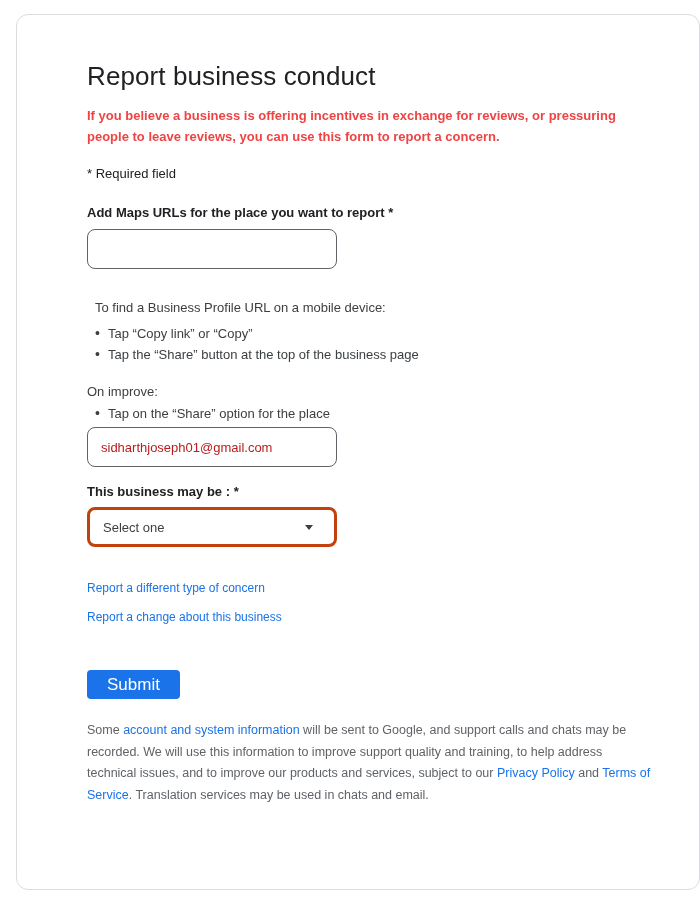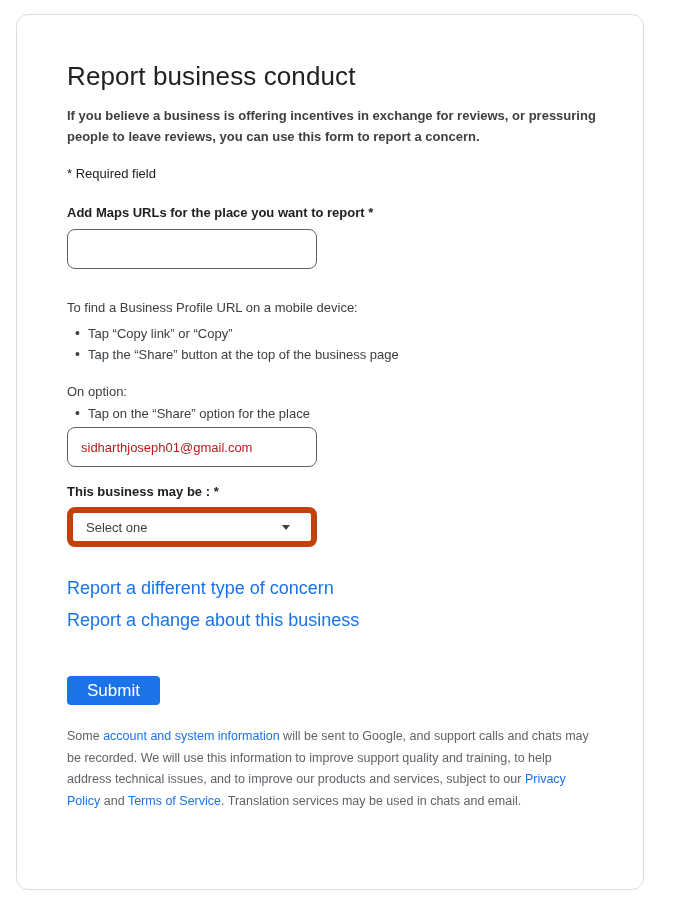--- a/index.html
+++ b/index.html
@@ -6,40 +6,41 @@
   html, body {
     width: 700px; height: 905px;
     background: #ffffff;
     font-family: "Liberation Sans", sans-serif;
     color: #3c4043;
     overflow: hidden;
   }
   .card {
     position: absolute;
     left: 16px; top: 14px;
-    width: 628px; height: 876px;
+    width: 684px; height: 876px;
     background: #ffffff;
     border: 1px solid #dadce0;
     border-radius: 12px;
+    padding-left: 20px;
   }
   .content {
     padding: 46px 46px 0 50px;
   }
   .page-title {
     font-size: 26px;
     font-weight: 400;
     color: #202124;
     letter-spacing: 0.1px;
     margin: 0 0 13px 0;
   }
   .intro {
     font-size: 13px;
     font-weight: 700;
     line-height: 21px;
-    color: #404040;
+    color: #ef4444;
     max-width: 562px;
     margin: 0 0 19px 0;
   }
   .required-note {
     font-size: 13px;
     color: #202124;
     margin: 0 0 24px 0;
   }
   .field-label {
     display: block;
@@ -60,21 +61,21 @@
     color: #b91c1c;
     padding: 0 13px;
     resize: none;
     outline: none;
   }
   textarea.text-box { padding-top: 10px; }
   .maps-url-box { margin-bottom: 31px; }
   .hint-intro {
     font-size: 13px;
     color: #3c4043;
-    margin: 0 0 11px 0;
+    margin: 0 0 11px 8px;
   }
   ul.steps {
     list-style: none;
     margin: 0 0 21px 0;
     padding: 0;
   }
   ul.steps li {
     position: relative;
     padding-left: 21px;
     font-size: 13px;
@@ -98,41 +99,41 @@
     font-size: 13px;
     color: #3c4043;
   }
   .business-label { margin-top: 17px; margin-bottom: 8px; }
   .select-box {
     display: flex;
     align-items: center;
     justify-content: space-between;
     width: 250px;
     height: 40px;
-    border: 6px solid #c2410c;
+    border: 3px solid #c2410c;
     border-radius: 8px;
     background: #fff;
     padding: 0 13px 0 13px;
     cursor: pointer;
   }
   .select-box .select-value {
     font-size: 13px;
     color: #3c4043;
   }
   .caret {
     width: 0; height: 0;
     border-left: 4px solid transparent;
     border-right: 4px solid transparent;
     border-top: 5px solid #3c4043;
     margin-right: 8px;
   }
   .link-list { margin-top: 31px; }
   .text-link {
     display: inline-block;
-    font-size: 18px;
+    font-size: 12px;
     color: #1a73e8;
     text-decoration: none;
     cursor: pointer;
     text-align: center;
   }
   .link-row + .link-row { margin-top: 11px; }
   .submit-btn {
     display: inline-block;
     margin-top: 45px;
     height: 29px;
@@ -172,21 +173,21 @@
 
     <label class="field-label">Add Maps URLs for the place you want to report *</label>
     <textarea class="text-box maps-url-box" value="" style=""></textarea>
 
     <p class="hint-intro">To find a Business Profile URL on a mobile device:</p>
     <ul class="steps">
       <li>Tap “Copy link” or “Copy”</li>
       <li>Tap the “Share” button at the top of the business page</li>
     </ul>
 
-    <p class="hint-intro desktop-intro">On option:</p>
+    <p class="hint-intro desktop-intro">On improve:</p>
     <ul class="steps desktop">
       <li>Tap on the “Share” option for the place</li>
     </ul>
 
     <input type="text" class="text-box" value="sidharthjoseph01@gmail.com" style="">
 
 
     <label class="field-label business-label">This business may be : *</label>
     <div class="select-box">
       <span class="select-value">Select one</span>

